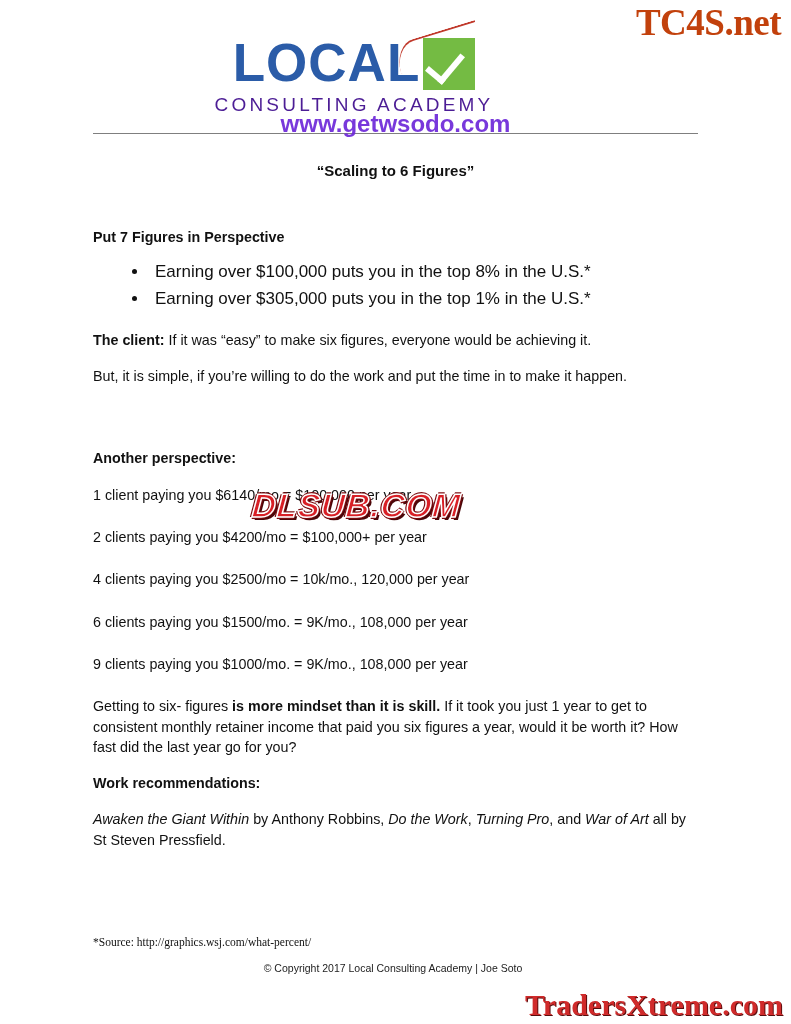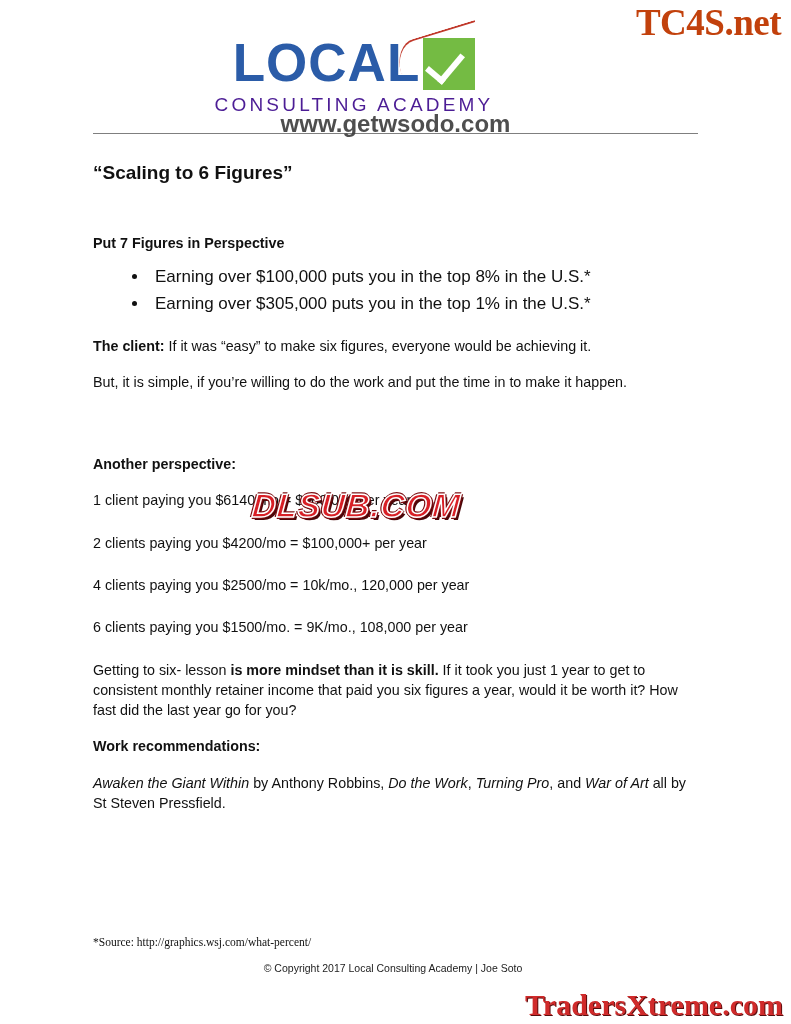--- a/index.html
+++ b/index.html
@@ -104,21 +104,21 @@
   
   .getwsodo {
     position: absolute;
     top: 110px;
     left: 0;
     width: 791px;
     text-align: center;
     font-family: "Liberation Sans", sans-serif;
     font-weight: bold;
     font-size: 24px;
-    color: #404040;
+    color: #6d28d9;
     opacity: 0.92;
     z-index: 4;
   }
 
   
   .hrule {
     position: absolute;
     top: 133px;
     left: 93px;
     width: 605px;
@@ -130,23 +130,23 @@
     position: absolute;
     top: 152px;
     left: 93px;
     width: 605px;
     font-size: 14.3px;
     line-height: 1.42;
     color: #111;
   }
 
   .doc-title {
-    text-align: left;
-    font-weight: bold;
-    font-size: 19px;
+    text-align: center;
+    font-weight: bold;
+    font-size: 15px;
     margin: 8px 0 0 0;
   }
 
   .h-section {
     font-weight: bold;
     font-size: 14.3px;
     margin: 0;
   }
 
   .spacer-lg { height: 46px; }
@@ -276,22 +276,23 @@
     <div class="spacer-xl"></div>
 
     <div class="h-section">Another perspective:</div>
 
     <div class="spacer-sm"></div>
 
     <p class="client-line">1 client paying you $6140/mo = $100,000 per year</p>
     <p class="client-line">2 clients paying you $4200/mo = $100,000+ per year</p>
     <p class="client-line">4 clients paying you $2500/mo = 10k/mo., 120,000 per year</p>
     <p class="client-line">6 clients paying you $1500/mo. = 9K/mo., 108,000 per year</p>
-
-    <p class="para"><span>Getting to six- lesson </span><span class="b">is more mindset than it is skill.</span><span> If it took you just 1 year to get to consistent monthly retainer income that paid you six figures a year, would it be worth it? How fast did the last year go for you?</span></p>
+    <p class="client-line">9 clients paying you $1000/mo. =  9K/mo., 108,000 per year</p>
+
+    <p class="para"><span>Getting to six- figures </span><span class="b">is more mindset than it is skill.</span><span> If it took you just 1 year to get to consistent monthly retainer income that paid you six figures a year, would it be worth it? How fast did the last year go for you?</span></p>
 
     <div class="spacer-sm"></div>
 
     <div class="h-section">Work recommendations:</div>
 
     <div class="spacer-sm"></div>
 
     <p class="para"><span class="i">Awaken the Giant Within</span><span> by Anthony Robbins, </span><span class="i">Do the Work</span><span>, </span><span class="i">Turning Pro</span><span>, and </span><span class="i">War of Art</span><span> all by St Steven Pressfield.</span></p>
 
   </div>

